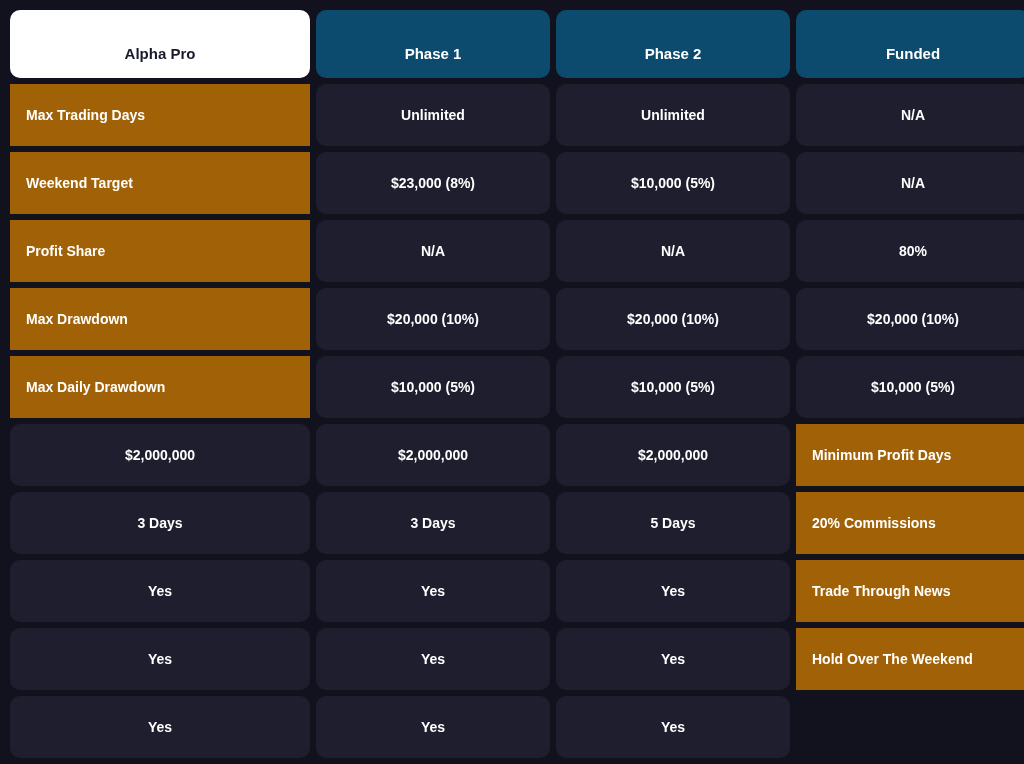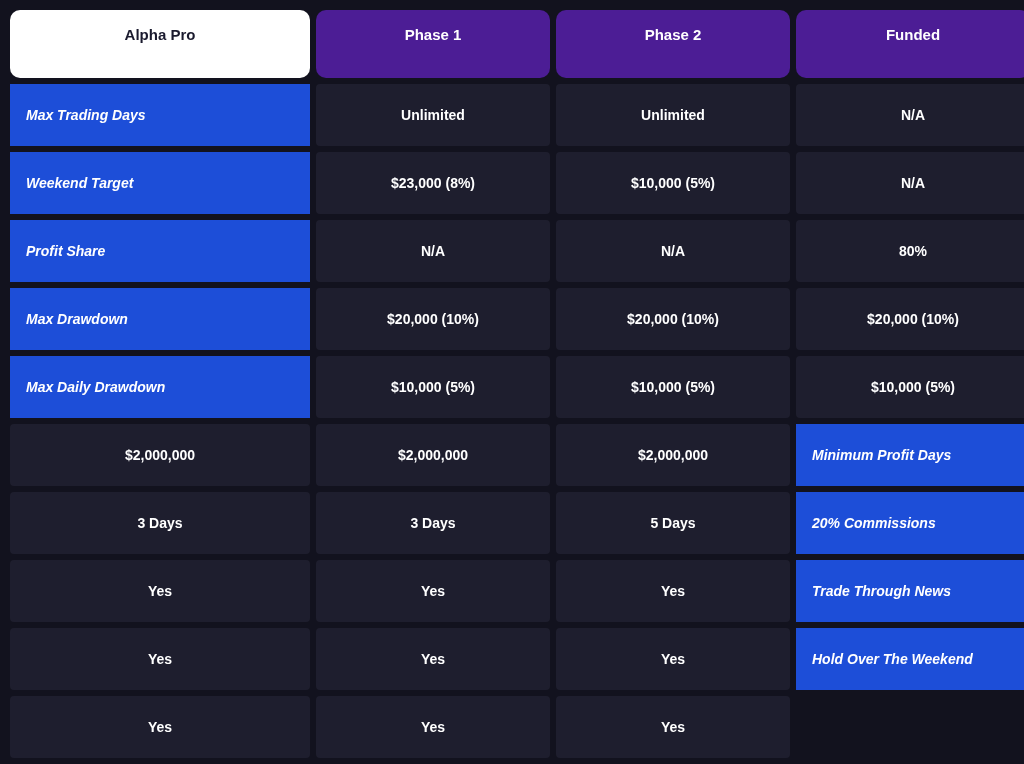--- a/index.html
+++ b/index.html
@@ -30,52 +30,51 @@
     }
 
     
     .header-cell {
       background-color: #ffffff;
       color: #1a1a2e;
       font-weight: bold;
       font-size: 15px;
       border-radius: 10px;
       display: flex;
-      align-items: flex-start;
+      align-items: flex-end;
       justify-content: center;
       text-align: center;
       padding: 16px 10px;
       min-height: 68px;
     }
 
     .header-cell.dark {
-      background-color: #4c1d95;
+      background-color: #0c4a6e;
       color: #ffffff;
     }
 
     
     .label-cell {
-      background-color: #1d4ed8;
+      background-color: #a16207;
       color: #ffffff;
       font-weight: bold;
       font-size: 14px;
       display: flex;
       align-items: center;
       padding: 14px 16px;
       min-height: 62px;
-      font-style: italic;
     }
 
     
     .value-cell {
       background-color: #1e1e2e;
       color: #ffffff;
       font-weight: bold;
       font-size: 14px;
-      border-radius: 4px;
+      border-radius: 10px;
       display: flex;
       align-items: center;
       justify-content: center;
       text-align: center;
       padding: 14px 10px;
       min-height: 62px;
     }
   </style>
 </head>
 <body>

